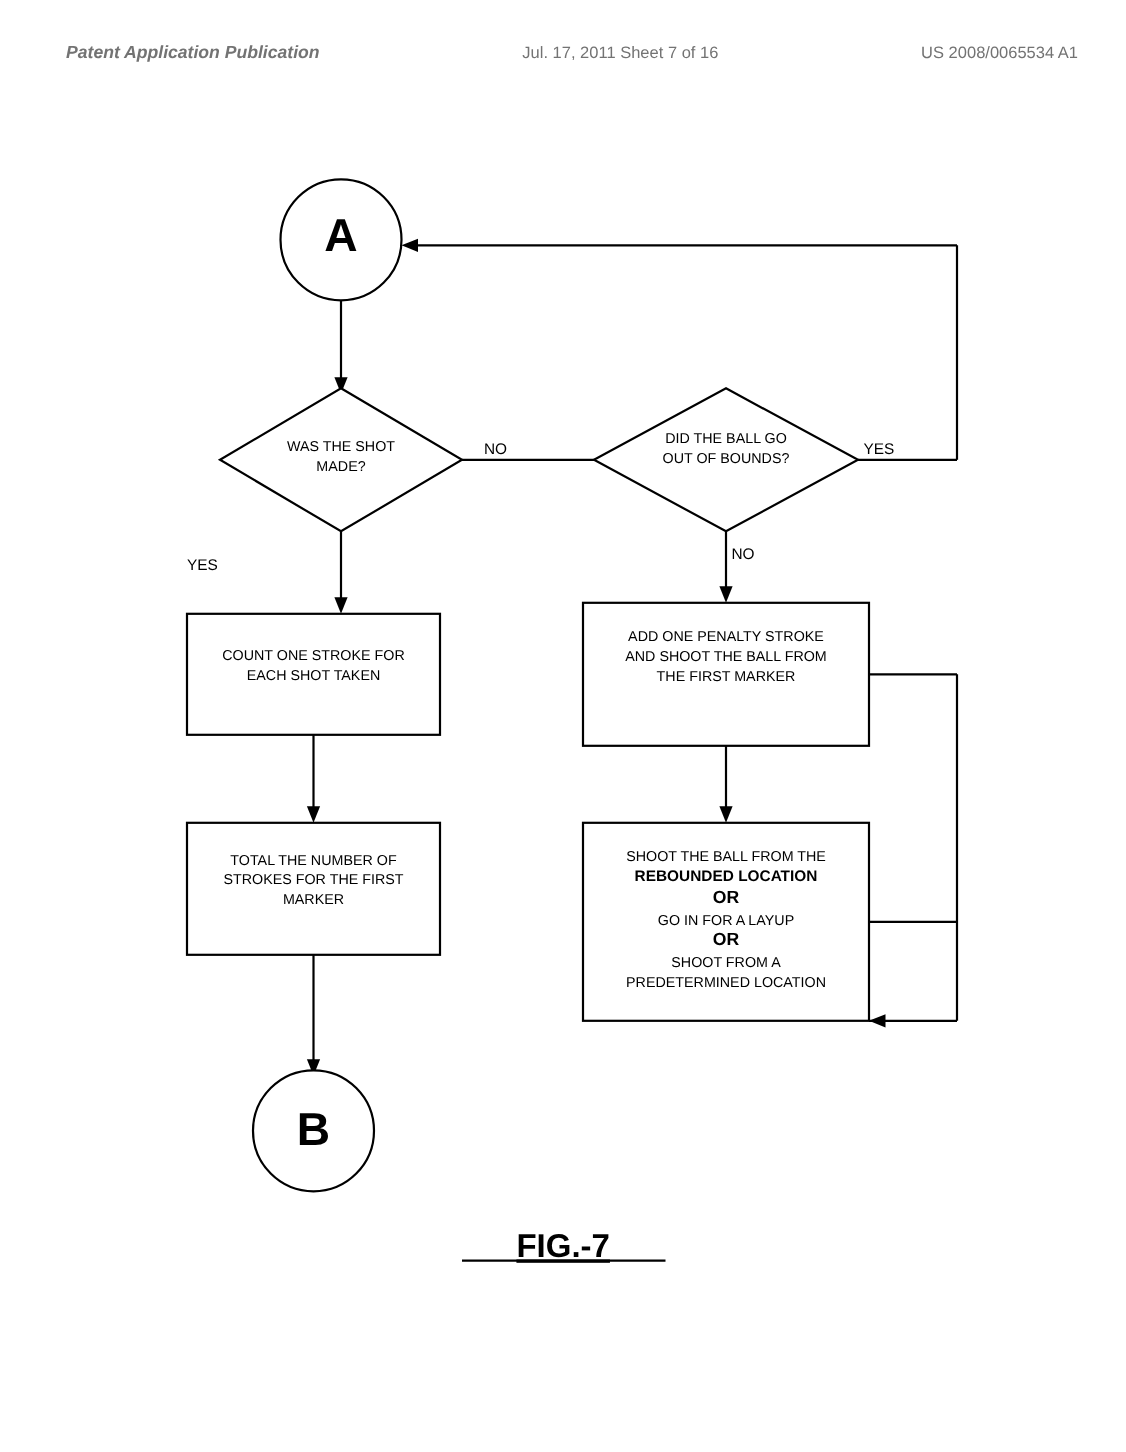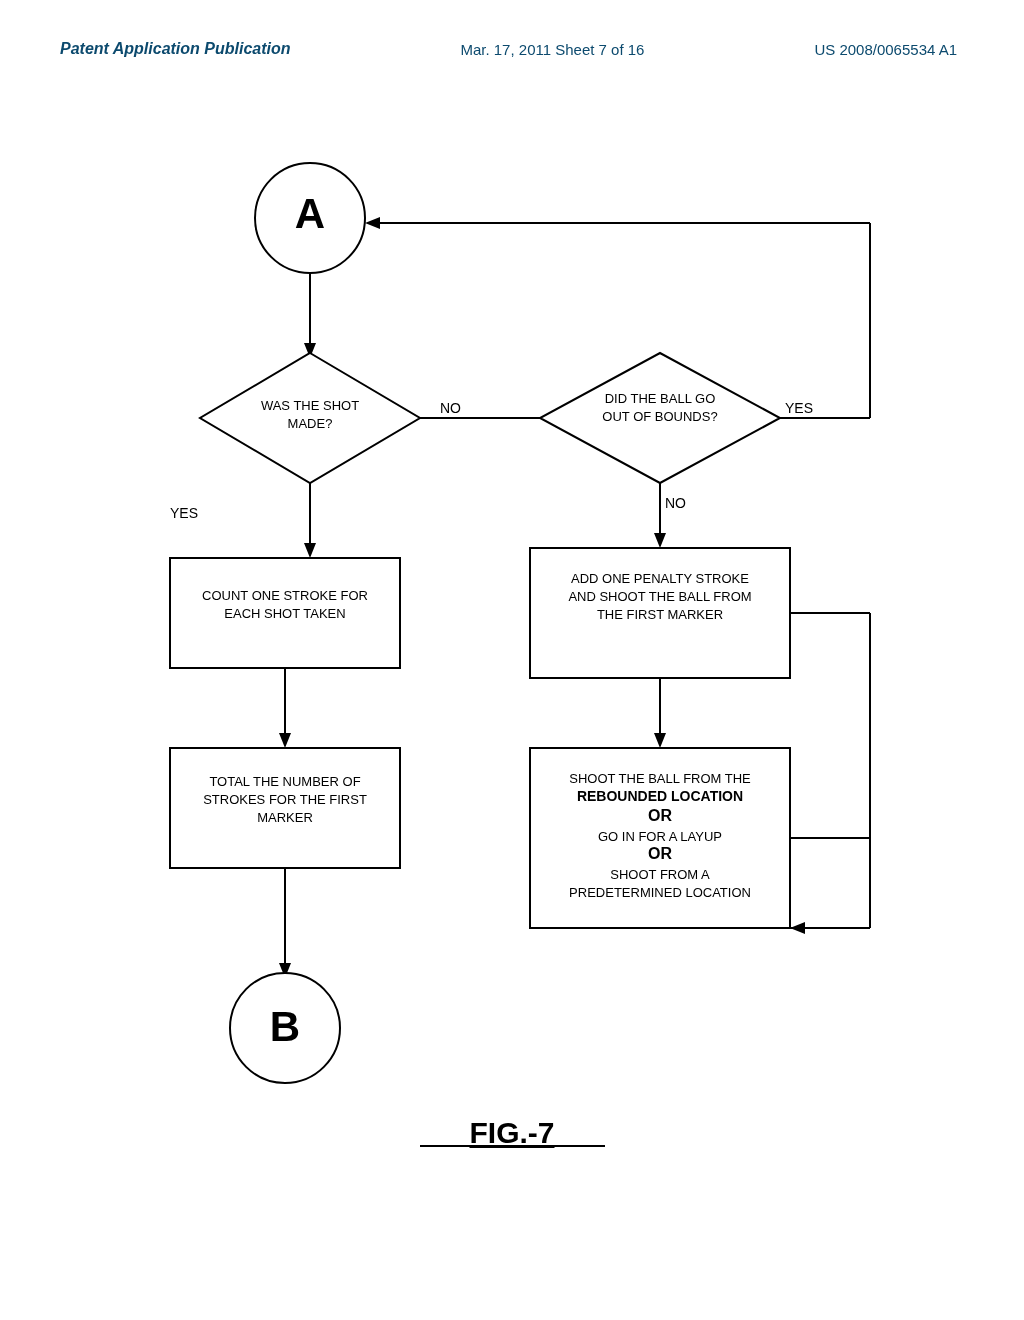--- a/index.html
+++ b/index.html
@@ -8,24 +8,24 @@
       font-family: Arial, Helvetica, sans-serif;
       width: 1024px;
       height: 1320px;
       position: relative;
       overflow: hidden;
     }
 
     .header {
       display: flex;
       justify-content: space-between;
-      align-items: flex-end;
-      padding: 40px 67px 0 60px;
+      align-items: flex-start;
+      padding: 40px 44px 0 60px;
       font-size: 15px;
-      color: #0c4a6e;
+      color: #737373;
     }
 
     .header-left {
       font-style: italic;
       font-weight: bold;
       font-size: 16px;
     }
 
     .header-center {
       font-size: 15px;
@@ -50,21 +50,21 @@
       top: 0;
       width: 100%;
       height: 100%;
     }
   </style>
 </head>
 <body>
 
 <div class="header">
   <div class="header-left">Patent Application Publication</div>
-  <div class="header-center">Mar. 17, 2011  Sheet 7 of 16</div>
+  <div class="header-center">Jul. 17, 2011  Sheet 7 of 16</div>
   <div class="header-right">US 2008/0065534 A1</div>
 </div>
 
 <div class="diagram-container">
   <svg class="flowchart" viewBox="0 0 1024 1080" xmlns="http://www.w3.org/2000/svg">
 
     <circle cx="310" cy="130" r="55" fill="white" stroke="black" stroke-width="2"></circle>
     <text x="310" y="140" text-anchor="middle" font-size="42" font-family="Arial" font-weight="bold" fill="black">A</text>
 
     <line x1="310" y1="185" x2="310" y2="260" stroke="black" stroke-width="2"></line>

